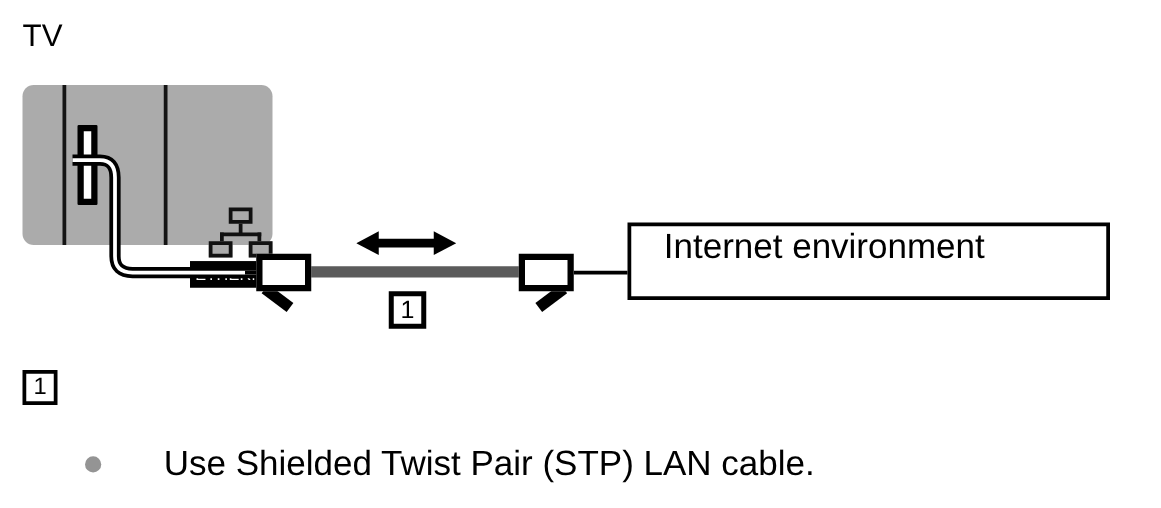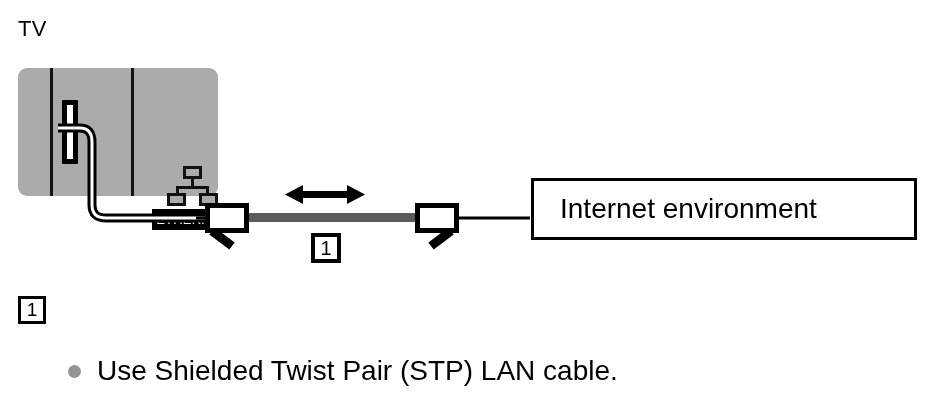--- a/index.html
+++ b/index.html
@@ -14,21 +14,21 @@
     font-family: "Liberation Sans", sans-serif;
     color: #000000;
     overflow: hidden;
   }
 
   
   .tv-label {
     position: absolute;
     left: 18px;
     top: 12px;
-    font-size: 22px;
+    font-size: 25px;
     line-height: 34px;
     letter-spacing: 0.2px;
     color: #000;
     white-space: nowrap;
   }
 
   
   .tv-panel {
     position: absolute;
     left: 18px;
@@ -151,29 +151,28 @@
     background: #ffffff;
     font-size: 20px;
     line-height: 22px;
     text-align: center;
     color: #000;
   }
 
   
   .internet-box {
     position: absolute;
-    left: 531px;
+    left: 502px;
     top: 178px;
     width: 386px;
     height: 62px;
     border: 3px solid #000000;
     box-sizing: border-box;
     background: #ffffff;
     display: flex;
-    align-items: center;
   }
   .internet-text {
     font-size: 28px;
     line-height: 32px;
     padding-left: 26px;
     white-space: nowrap;
     color: #000;
   }
 
   
@@ -216,20 +215,21 @@
     border-radius: 50%;
     background: #949494;
     margin-right: 16px;
     flex: 0 0 auto;
   }
   .bullet-text {
     font-size: 28px;
     line-height: 32px;
     white-space: nowrap;
     color: #000;
+    margin-left: 34px;
   }
 </style>
 </head>
 <body>
 
 <div class="tv-label">TV</div>
 
 <div class="tv-panel">
   <div class="panel-seam s1"></div>
   <div class="panel-seam s2"></div>

